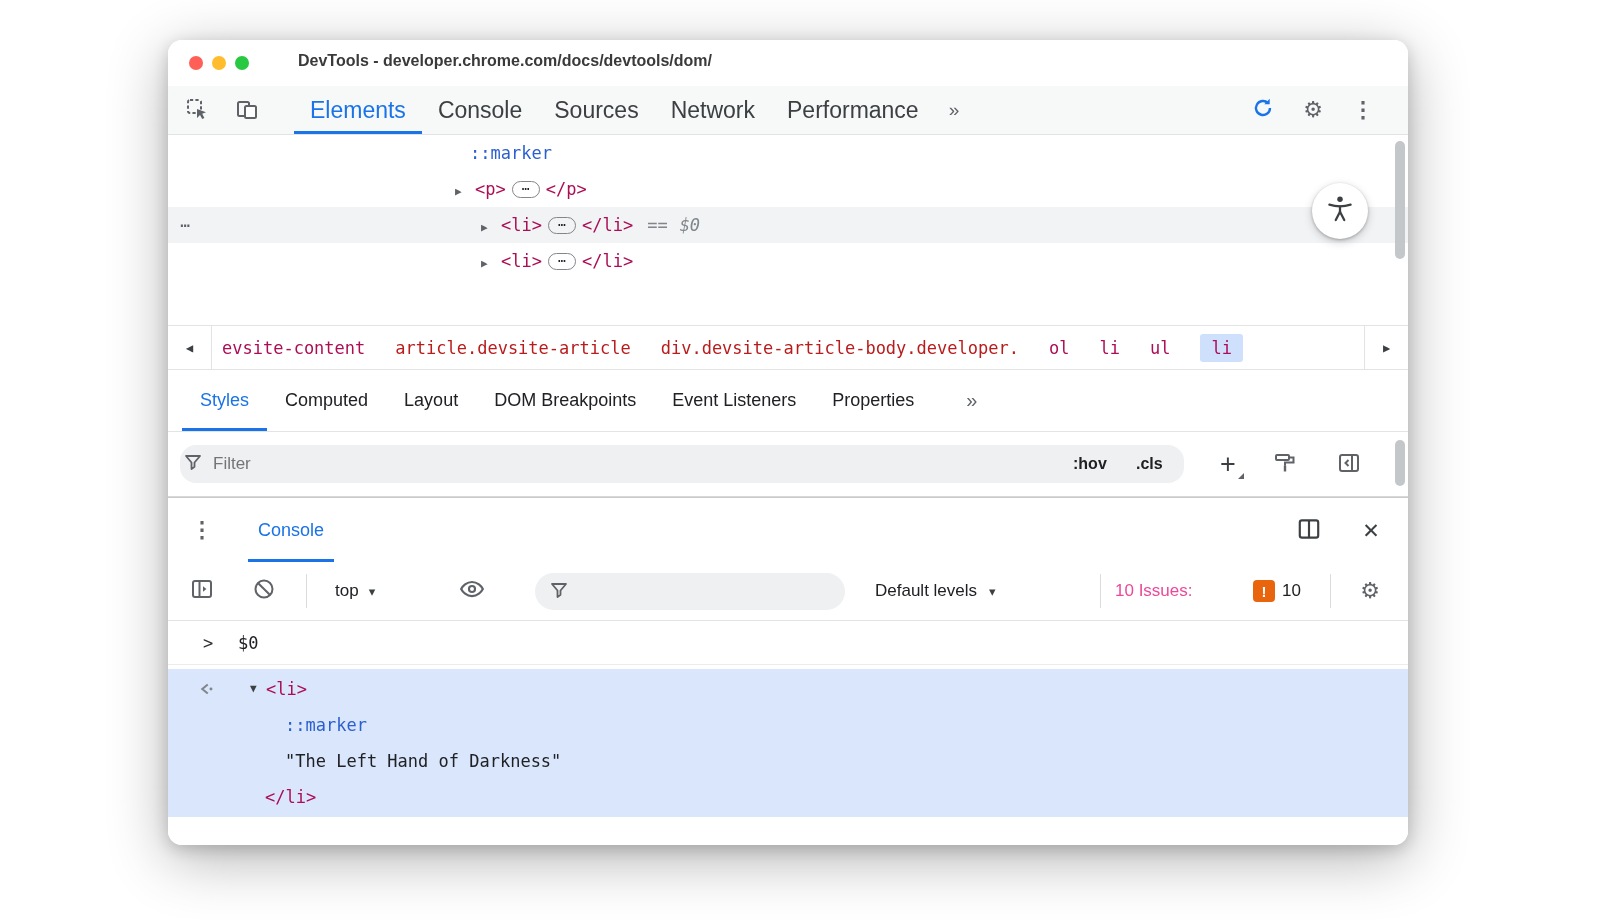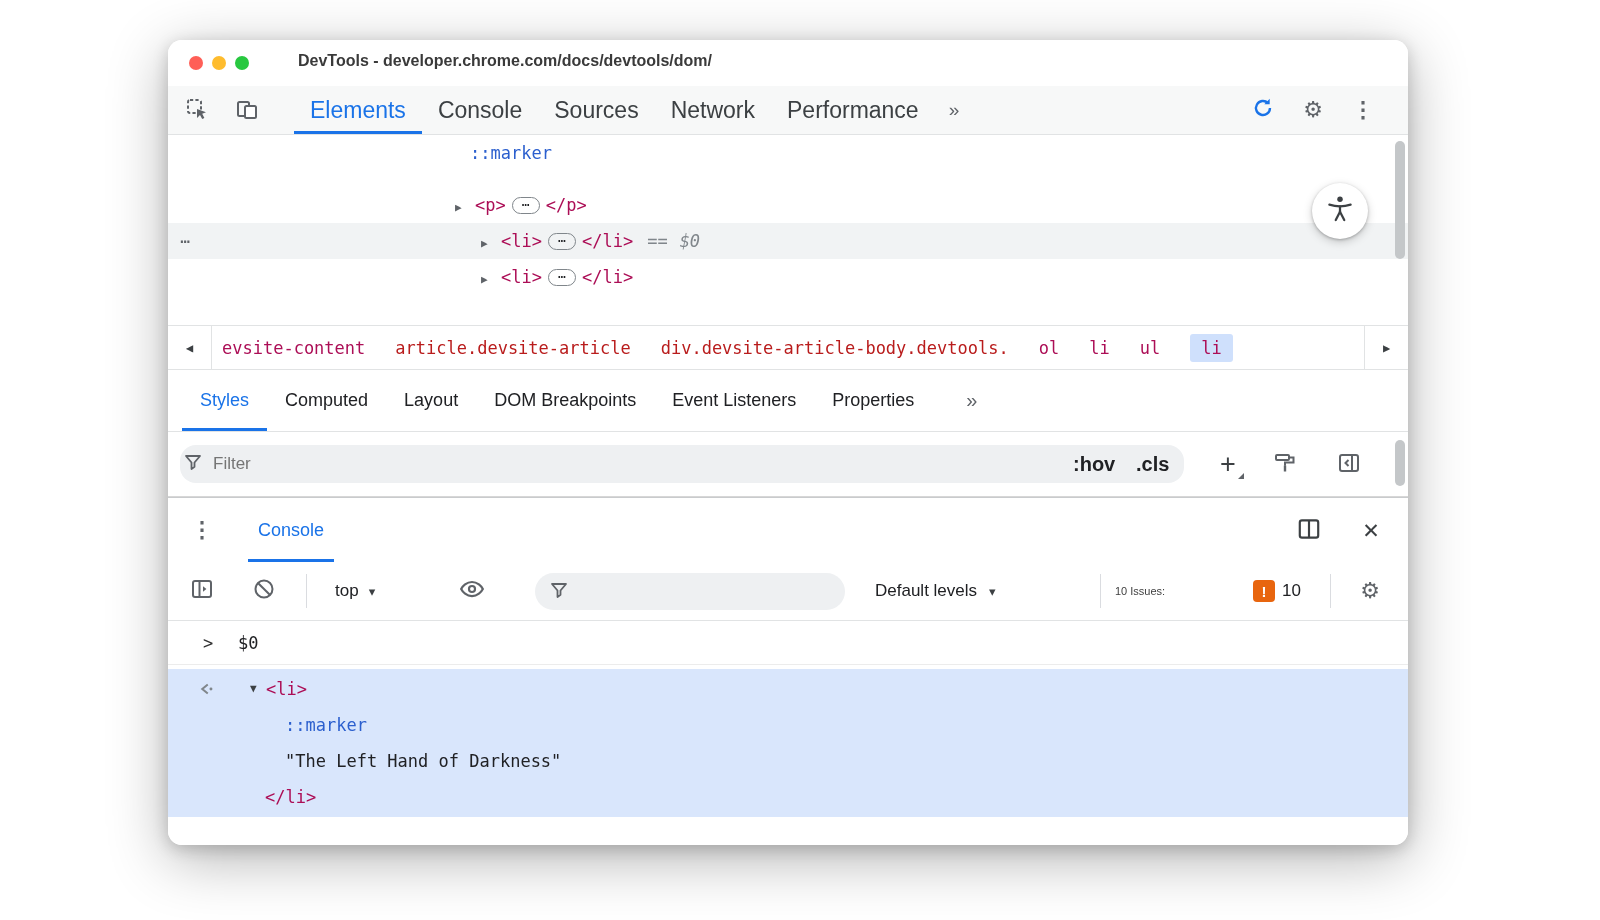--- a/index.html
+++ b/index.html
@@ -29,21 +29,21 @@
   .toolbar-right { position:absolute; right:0; top:0; height:100%; display:flex; align-items:center; }
   .tr-icon { width:34px; height:34px; display:flex; align-items:center; justify-content:center; } 
   .toolbar-right { right:28px; position:absolute; }
   .gear-glyph { font-size:22px; color:#5f6368; }
   .dots-v { font-size:22px; color:#5f6368; font-weight:bold; }
 
   
   .dom-area { height:190px; background:#fff; position:relative; font-family:"DejaVu Sans Mono",monospace; font-size:17px; color:#202124; }
   .dom-row { height:36px; line-height:36px; white-space:nowrap; }
   .dom-row.r-marker { padding-left:302px; }
-  .dom-row.r-p, .dom-row.r-ul { padding-left:287px;margin-top:16px; }
+  .dom-row.r-p, .dom-row.r-ul { padding-left:287px; }
   .dom-row.r-li { padding-left:313px; }
   .dom-row.selected { background:#f1f3f4; position:relative; }
   .tw { display:inline-block; width:20px; font-size:11px; color:#5f6368; }
   .tag { color:#ac0e56; }
   .pseudo { color:#2b5fce; }
   .pill { display:inline-block; min-width:28px; border:1.5px solid #80868b; border-radius:9px; line-height:13px; height:17px; text-align:center; font-size:13px; color:#202124; margin:0 6px; vertical-align:2px; }
   .eq { color:#80868b; margin-left:14px; }
   .dollar { color:#80868b; font-style:italic; margin-left:12px; }
   .gutter-dots { position:absolute; left:12px; color:#5f6368; letter-spacing:1px; }
   .dom-scroll { position:absolute; right:3px; top:6px; width:10px; height:118px; border-radius:5px; background:#c4c7c9; }
@@ -66,21 +66,21 @@
   .side-tabs { height:62px; display:flex; align-items:stretch; background:#fff; border-bottom:1px solid #e1e3e4; padding-left:14px; }
   .side-tab { display:flex; align-items:center; padding:0 18px; font-size:18px; color:#202124; border-bottom:3px solid transparent; padding-top:3px; }
   .side-tab.active { color:#1a73e8; border-bottom-color:#1a73e8; }
   .side-overflow { display:flex; align-items:center; margin-left:24px; font-size:20px; color:#5f6368; padding:0 10px; }
 
   
   .filter-row { height:65px; position:relative; background:#fff; border-bottom:1px solid #d7d7d7; }
   .filter-input { position:absolute; left:12px; top:13px; width:1004px; height:38px; background:#eef0f2; border-radius:16px;
                   display:flex; align-items:center; padding-left:3px; gap:10px; }
   .filter-input input { border:none; outline:none; background:transparent; font-size:17px; color:#5f6368; width:90%; font-family:"Liberation Sans",sans-serif; }
-  .hovcls { position:absolute; top:0; height:100%; display:flex; align-items:center; font-size:20px; color:#202124; font-weight:600; }
+  .hovcls { position:absolute; top:0; height:100%; display:flex; align-items:center; font-size:16px; color:#202124; font-weight:600; }
   .t-hov { left:905px; } .t-cls { left:968px; }
   .plus-btn { position:absolute; left:1040px; top:10px; width:40px; height:44px; font-size:27px; color:#3c4043; display:flex; align-items:center; justify-content:center; }
   .plus-corner { position:absolute; right:4px; bottom:7px; width:0; height:0; border-left:6px solid transparent; border-bottom:6px solid #5f6368; }
   .fr-icon { position:absolute; top:16px; width:34px; height:34px; display:flex; align-items:center; justify-content:center; }
   .fr-brush { left:1100px; } .fr-dock { left:1164px; }
   .filter-scroll { position:absolute; right:3px; top:8px; width:10px; height:46px; border-radius:5px; background:#c4c7c9; }
 
   
   .drawer-header { height:65px; border-top:1px solid #c9cbcd; background:#fff; position:relative; }
   .dh-menu { position:absolute; left:24px; top:0; height:100%; display:flex; align-items:center; font-size:22px; color:#5f6368; font-weight:bold; width:20px; justify-content:center; }
@@ -91,21 +91,21 @@
   
   .console-toolbar { height:59px; background:#fff; border-bottom:1px solid #e1e3e4; position:relative; }
   .ct-icon { position:absolute; top:13px; width:32px; height:32px; display:flex; align-items:center; justify-content:center; }
   .ct-sidebar { left:18px; } .ct-clear { left:80px; } .ct-eye { left:288px; }
   .vdiv { position:absolute; top:12px; width:1px; height:34px; background:#dadce0; }
   .vd1 { left:138px; } .vd2 { left:932px; } .vd3 { left:1162px; }
   .ct-top { position:absolute; left:167px; top:0; height:100%; display:flex; align-items:center; gap:10px; font-size:17px; color:#202124; }
   .tri { font-size:13px; color:#3c4043; }
   .ct-filter { position:absolute; left:367px; top:11px; width:310px; height:37px; background:#eef0f2; border-radius:19px; display:flex; align-items:center; padding-left:14px; }
   .ct-levels { position:absolute; left:707px; top:0; height:100%; display:flex; align-items:center; gap:12px; font-size:17px; color:#202124; }
-  .ct-issues { position:absolute; left:947px; top:0; height:100%; display:flex; align-items:center; font-size:11px; color:#404040; }
+  .ct-issues { position:absolute; left:947px; top:0; height:100%; display:flex; align-items:center; font-size:17px; color:#ec4899; }
   .issue-badge { position:absolute; left:1085px; top:18px; width:22px; height:22px; background:#e8650e; border-radius:4px; color:#fff;
                  font-size:15px; font-weight:bold; display:flex; align-items:center; justify-content:center; }
   .issue-count { position:absolute; left:1114px; top:0; height:100%; display:flex; align-items:center; font-size:17px; color:#202124; }
   .ct-gear { left:1186px; top:13px; }
 
   
   .console-content { height:224px; background:#fff; }
   .console-input-row { height:44px; border-bottom:1px solid #ececec; position:relative; font-family:"DejaVu Sans Mono",monospace; font-size:17px; color:#202124; }
   .prompt { position:absolute; left:35px; top:0; line-height:44px; color:#333; }
   .input-val { position:absolute; left:70px; top:0; line-height:44px; }
@@ -204,21 +204,21 @@
     </div>
   </div>
 
   <div class="crumbbar">
     <div class="crumb-btn left">
       <span>◀</span>
     </div>
     <div class="crumb-list">
       <span class="crumb c-tag">evsite-content</span>
       <span class="crumb c-class">article.devsite-article</span>
-      <span class="crumb c-class">div.devsite-article-body.devtools.</span>
+      <span class="crumb c-class">div.devsite-article-body.developer.</span>
       <span class="crumb c-tag">ol</span>
       <span class="crumb c-tag">li</span>
       <span class="crumb c-tag">ul</span>
       <span class="crumb c-tag selected">li</span>
     </div>
     <div class="crumb-btn right">
       <span>▶</span>
     </div>
   </div>
 

